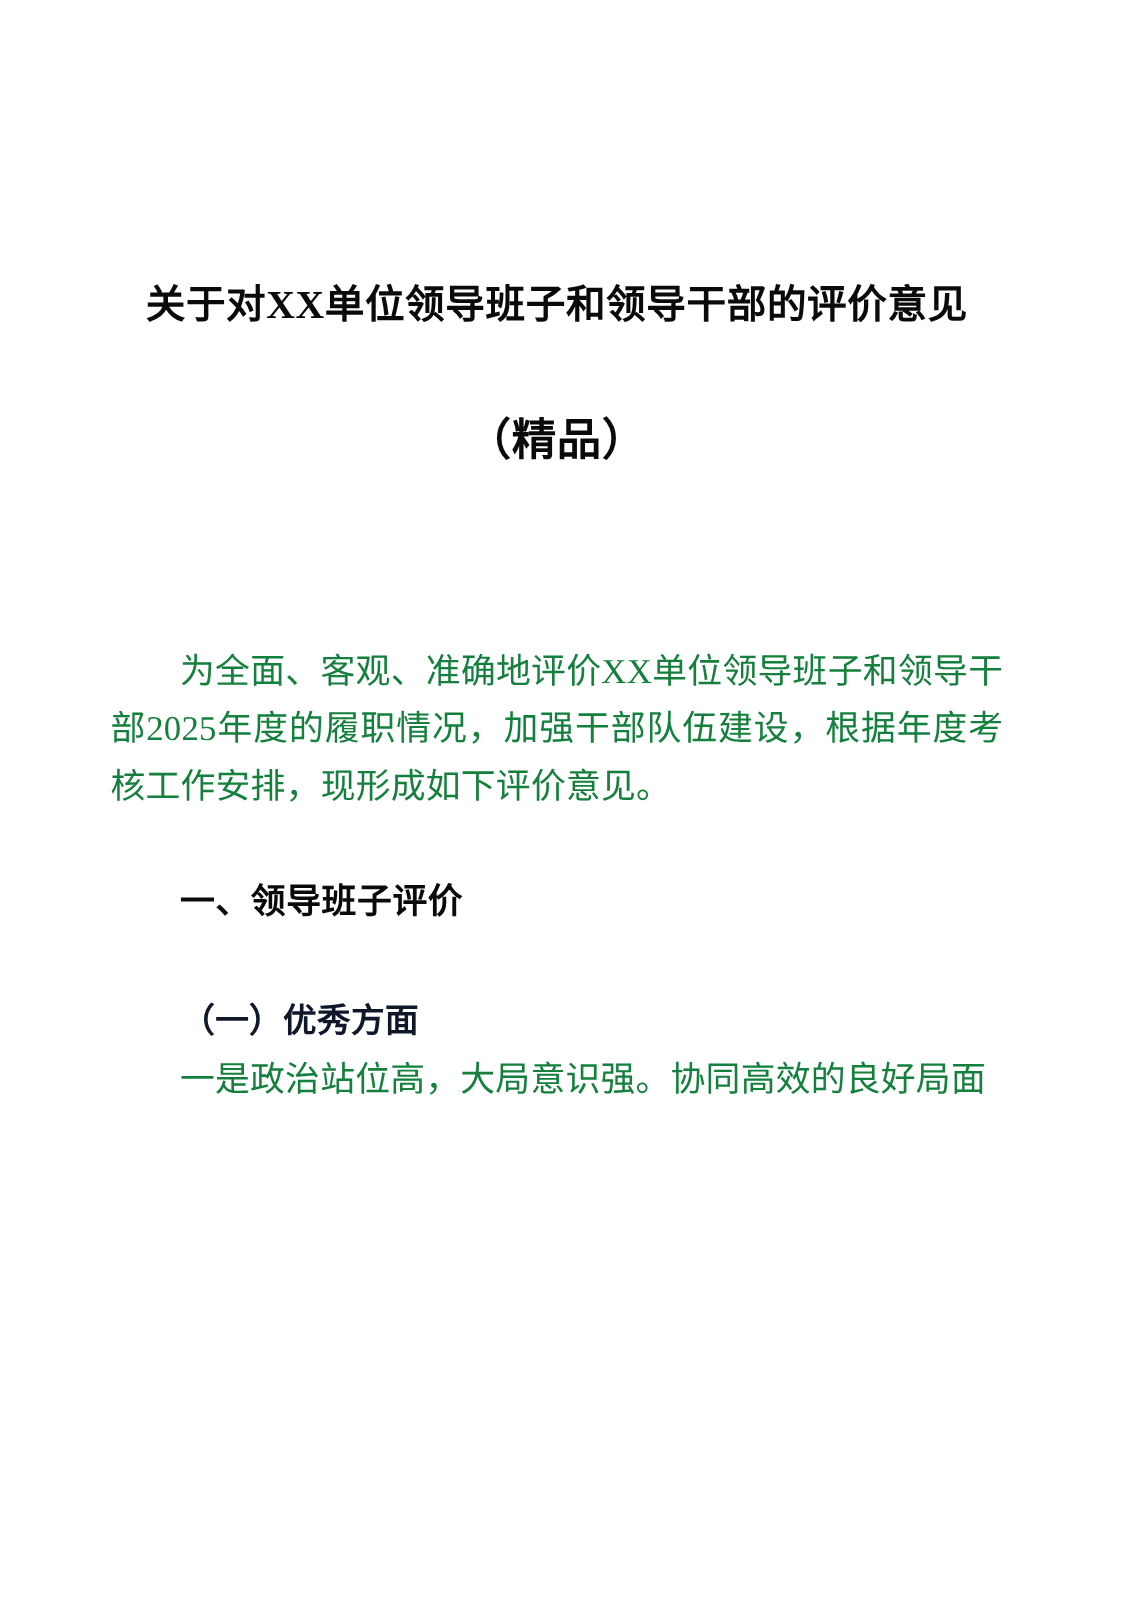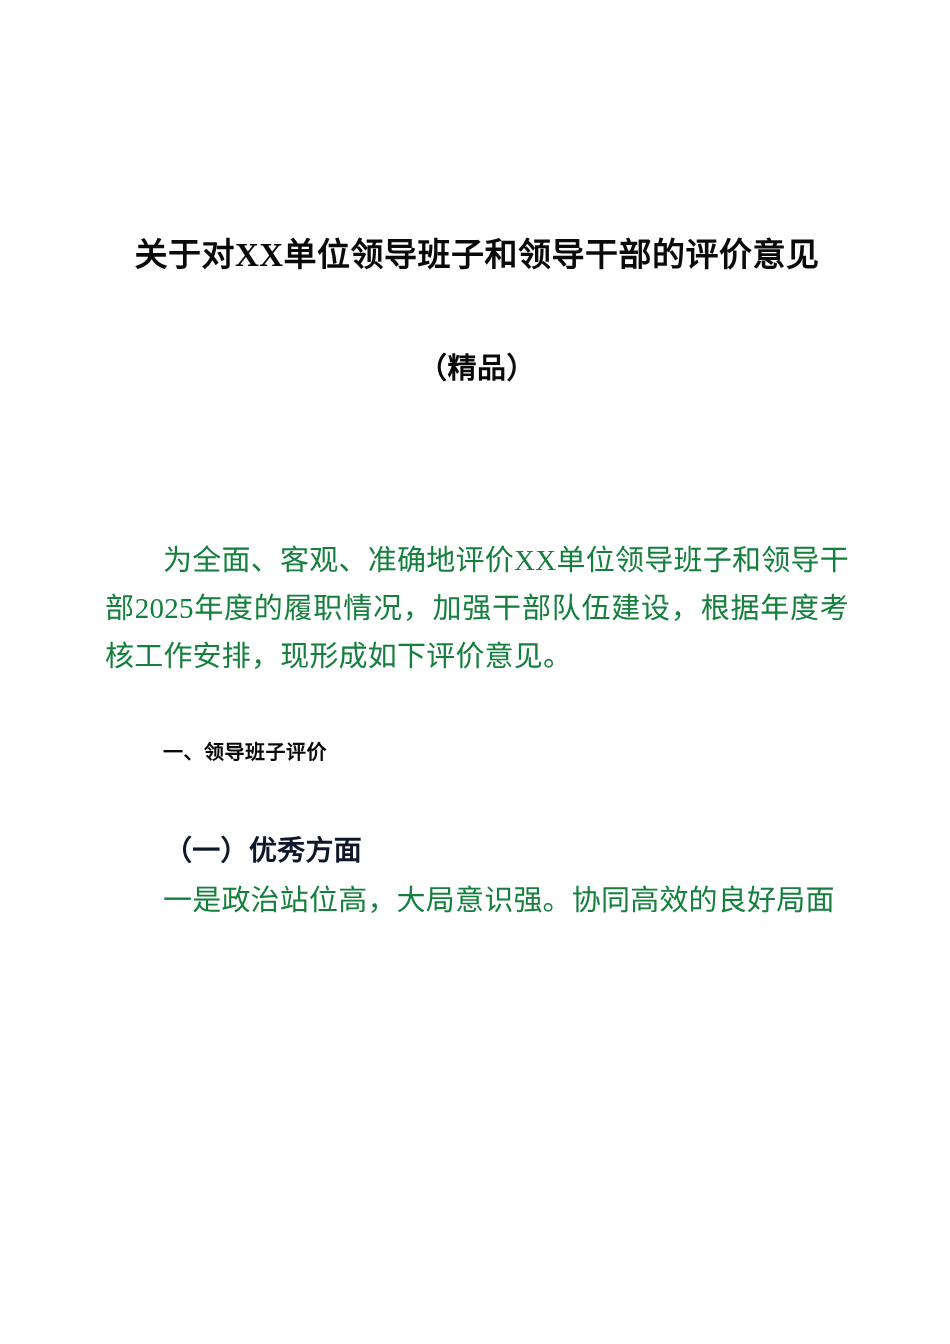--- a/index.html
+++ b/index.html
@@ -17,21 +17,21 @@
     overflow: hidden;
     box-sizing: border-box;
     font-family: "Liberation Serif", "DejaVu Serif", serif;
     color: #000000;
     -webkit-font-smoothing: antialiased;
   }
 
   
   .content {
     position: absolute;
-    left: 105px;
+    left: 92px;
     top: 0;
     width: 744px;   
     height: 1148px;
   }
 
   
   .doc-title {
     margin: 0;
     padding: 0;
     position: absolute;
@@ -51,21 +51,21 @@
   .doc-subtitle {
     margin: 0;
     padding: 0;
     position: absolute;
     top: 345px;
     left: 0;
     width: 744px;
     text-align: center;
     font-family: "Liberation Serif", "DejaVu Serif", serif;
     font-weight: 700;
-    font-size: 29px;
+    font-size: 37px;
     line-height: 46px;
     letter-spacing: 0.5px;
     color: #0a0a0a;
   }
 
   
   .body-flow {
     position: absolute;
     top: 536px;
     left: 0;
@@ -84,21 +84,21 @@
     letter-spacing: 0.2px;
     color: #15803d;
     word-break: break-all;
   }
 
   h2.heading-1 {
     margin: 0;
     padding: 0;
     font-family: "Liberation Sans", "DejaVu Sans", sans-serif;
     font-weight: 700;
-    font-size: 20px;
+    font-size: 29px;
     line-height: 48px;
     text-indent: 58px;
     letter-spacing: 0.5px;
     color: #0a0a0a;
   }
 
   h3.heading-2 {
     margin: 1px;
     padding: 0;
     font-family: "Liberation Sans", "DejaVu Sans", sans-serif;

